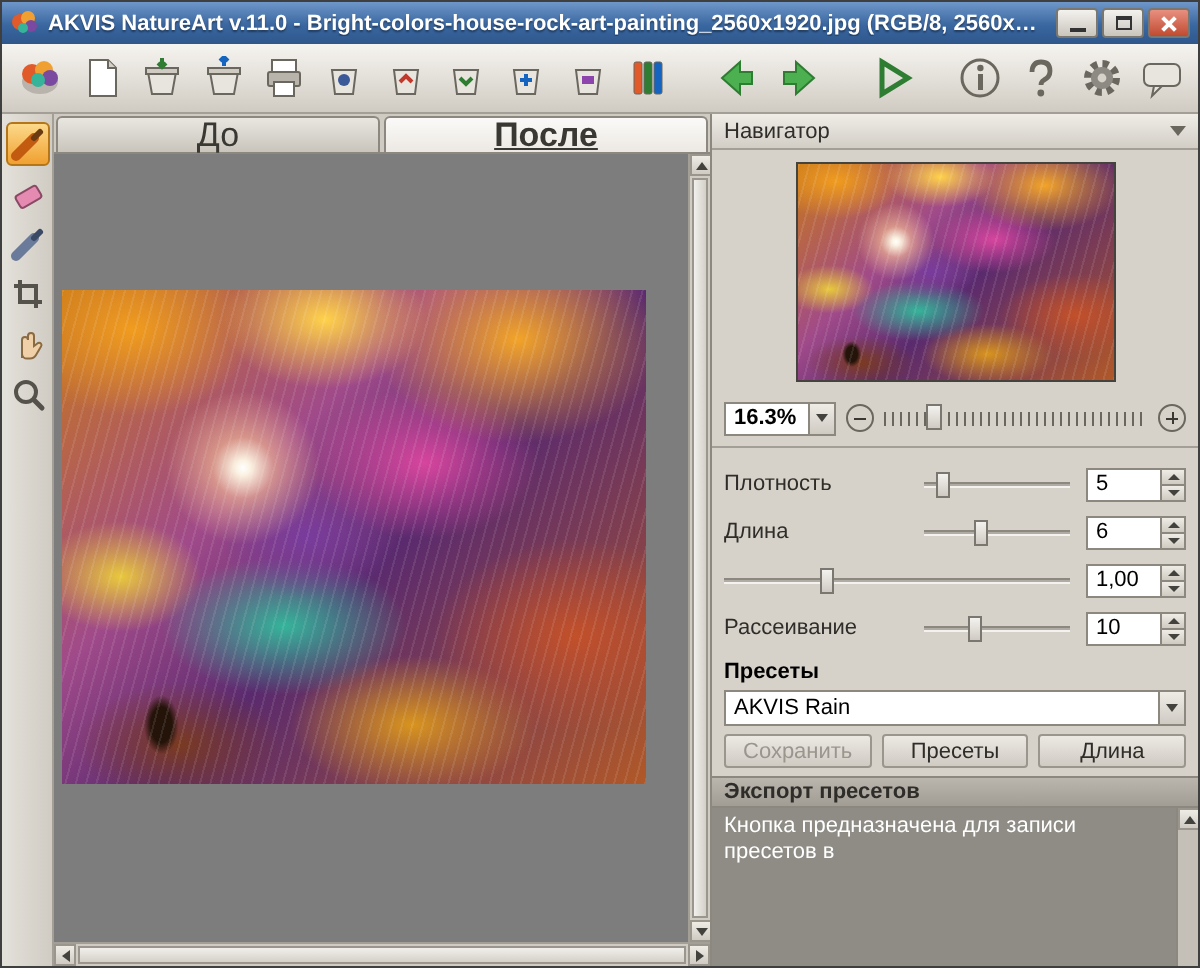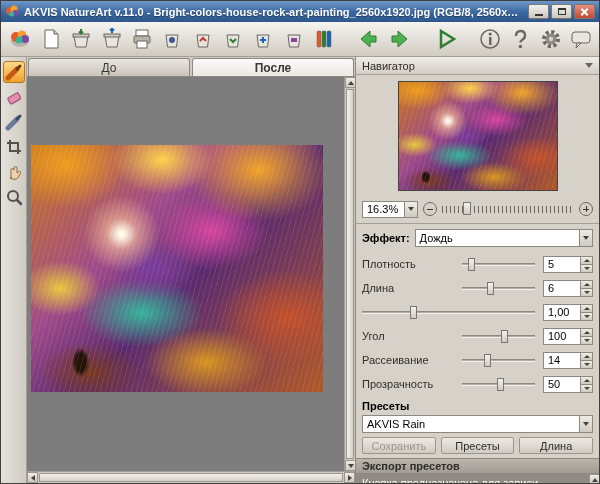--- a/index.html
+++ b/index.html
@@ -40,24 +40,24 @@
   .tools { width:26px; flex:0 0 26px; background:linear-gradient(90deg,#e4e1da,#d0ccc4);
            border-right:1px solid #a39f97; display:flex; flex-direction:column; align-items:center;
            padding-top:4px; gap:3px; }
   .tool-btn { width:22px; height:22px; display:flex; align-items:center; justify-content:center;
               border:1px solid transparent; border-radius:3px; }
   .tool-btn.active { background:linear-gradient(#fcd98a,#f0a030); border:1px solid #b5761a; }
 
   
   .main { flex:1; display:flex; flex-direction:column; min-width:0; }
   .tabbar { height:20px; flex:0 0 20px; display:flex; background:#cfcbc3; border-bottom:1px solid #8c887f; }
-  .tab { flex:1; display:flex; align-items:center; justify-content:center; font-size:12px; color:#3a3833;
+  .tab { flex:1; display:flex; align-items:center; justify-content:center; font-size:17px; color:#3a3833;
          background:linear-gradient(#e9e6e0,#c9c5bd); border:1px solid #8c887f; border-bottom:none;
          border-radius:3px 3px 0 0; margin:1px 1px 0 1px; }
-  .tab.active { background:linear-gradient(#fbfaf8,#ece9e3); font-weight:bold; }
+  .tab.active { background:linear-gradient(#fbfaf8,#ece9e3); font-weight:bold;text-decoration:underline; }
 
   .canvas-wrap { flex:1; display:flex; min-height:0; }
   .canvas { flex:1; position:relative; background:#7d7d7d; overflow:hidden; }
   .image-main { position:absolute; left:4px; top:68px; width:292px; height:247px; }
 
   
   .vscroll { width:11px; flex:0 0 11px; background:#d0ccc4; border-left:1px solid #a39f97;
              display:flex; flex-direction:column; }
   .hscroll { height:12px; flex:0 0 12px; background:#d0ccc4; border-top:1px solid #a39f97;
              display:flex; }
@@ -74,21 +74,21 @@
   .rpanel { width:244px; flex:0 0 244px; border-left:1px solid #8c887f; background:#d6d2ca;
             display:flex; flex-direction:column; min-height:0; }
   .nav-header { height:18px; flex:0 0 18px; display:flex; align-items:center; justify-content:space-between;
                 padding:0 6px; background:linear-gradient(#f0ede7,#d2cec6); border-bottom:1px solid #a39f97; }
   .nav-title { font-size:11px; color:#2f2d29; }
   .collapse-tri { width:0; height:0; border-left:4px solid transparent; border-right:4px solid transparent;
                   border-top:5px solid #6a675f; }
   .thumb-area { flex:0 0 122px; display:flex; align-items:center; justify-content:center; }
   .image-thumb { width:160px; height:110px; border:1px solid #45433e; }
 
-  .zoom-row { flex:0 0 24px; display:flex; align-items:center; gap:5px; padding:0 6px; }
+  .zoom-row { flex:0 0 24px; display:flex; align-items:center; gap:5px; padding:0 6px;font-weight:bold; }
   .zoom-combo { width:56px; height:17px; display:flex; }
   .zoom-value { flex:1; background:#fff; border:1px solid #8c887f; border-right:none;
                 display:flex; align-items:center; padding-left:4px; font-size:11px; }
   .drop-btn { width:14px; background:linear-gradient(#efece6,#cfcbc3); border:1px solid #8c887f;
               display:flex; align-items:center; justify-content:center; }
   .zoom-circle { width:14px; height:14px; border:1px solid #6a675f; border-radius:50%;
                  position:relative; flex:0 0 14px; }
   .zoom-circle .h { position:absolute; left:3px; top:5.5px; width:6px; height:1.5px; background:#3a3833; }
   .zoom-circle .v { position:absolute; left:5.6px; top:3px; width:1.5px; height:6px; background:#3a3833; }
   .zoom-ruler { flex:1; height:10px; position:relative;
@@ -401,29 +401,20 @@
           <div class="zoom-handle" style="left:16%;"></div>
         </div>
         <div class="zoom-circle">
             <span class="h"></span>
             <span class="v"></span>
           </div>
       </div>
 
       <div class="hsep"></div>
 
-      <div class="effect-row">
-        <span class="effect-label">Эффект:</span>
-        <div class="select">
-          <div class="select-value">Дождь</div>
-          <div class="drop-btn">
-              <span class="tri-d"></span>
-            </div>
-        </div>
-      </div>
 
       <div class="params">
 
         <div class="param-row">
           <span class="param-label">Плотность</span>
           <div class="param-slider">
             <div class="param-track"></div>
             <div class="param-handle" style="left:8%;"></div>
           </div>
           <div class="spinbox">
@@ -469,76 +460,40 @@
               <div class="spin-btn">
                   <span class="tri-u-s"></span>
                 </div>
               <div class="spin-btn">
                   <span class="tri-d-s"></span>
                 </div>
             </div>
           </div>
         </div>
 
-        <div class="param-row">
-          <span class="param-label">Угол</span>
-          <div class="param-slider">
-            <div class="param-track"></div>
-            <div class="param-handle" style="left:54%;"></div>
-          </div>
-          <div class="spinbox">
-            <div class="spin-value">100</div>
-            <div class="spin-btns">
-              <div class="spin-btn">
-                  <span class="tri-u-s"></span>
-                </div>
-              <div class="spin-btn">
-                  <span class="tri-d-s"></span>
-                </div>
-            </div>
-          </div>
-        </div>
 
         <div class="param-row">
           <span class="param-label">Рассеивание</span>
           <div class="param-slider">
             <div class="param-track"></div>
             <div class="param-handle" style="left:30%;"></div>
           </div>
           <div class="spinbox">
-            <div class="spin-value">14</div>
+            <div class="spin-value">10</div>
             <div class="spin-btns">
               <div class="spin-btn">
                   <span class="tri-u-s"></span>
                 </div>
               <div class="spin-btn">
                   <span class="tri-d-s"></span>
                 </div>
             </div>
           </div>
         </div>
 
-        <div class="param-row">
-          <span class="param-label">Прозрачность</span>
-          <div class="param-slider">
-            <div class="param-track"></div>
-            <div class="param-handle" style="left:48%;"></div>
-          </div>
-          <div class="spinbox">
-            <div class="spin-value">50</div>
-            <div class="spin-btns">
-              <div class="spin-btn">
-                  <span class="tri-u-s"></span>
-                </div>
-              <div class="spin-btn">
-                  <span class="tri-d-s"></span>
-                </div>
-            </div>
-          </div>
-        </div>
 
       </div>
 
       <div class="presets">
         <div class="presets-label">Пресеты</div>
         <div class="select">
           <div class="select-value">AKVIS Rain</div>
           <div class="drop-btn">
               <span class="tri-d"></span>
             </div>

